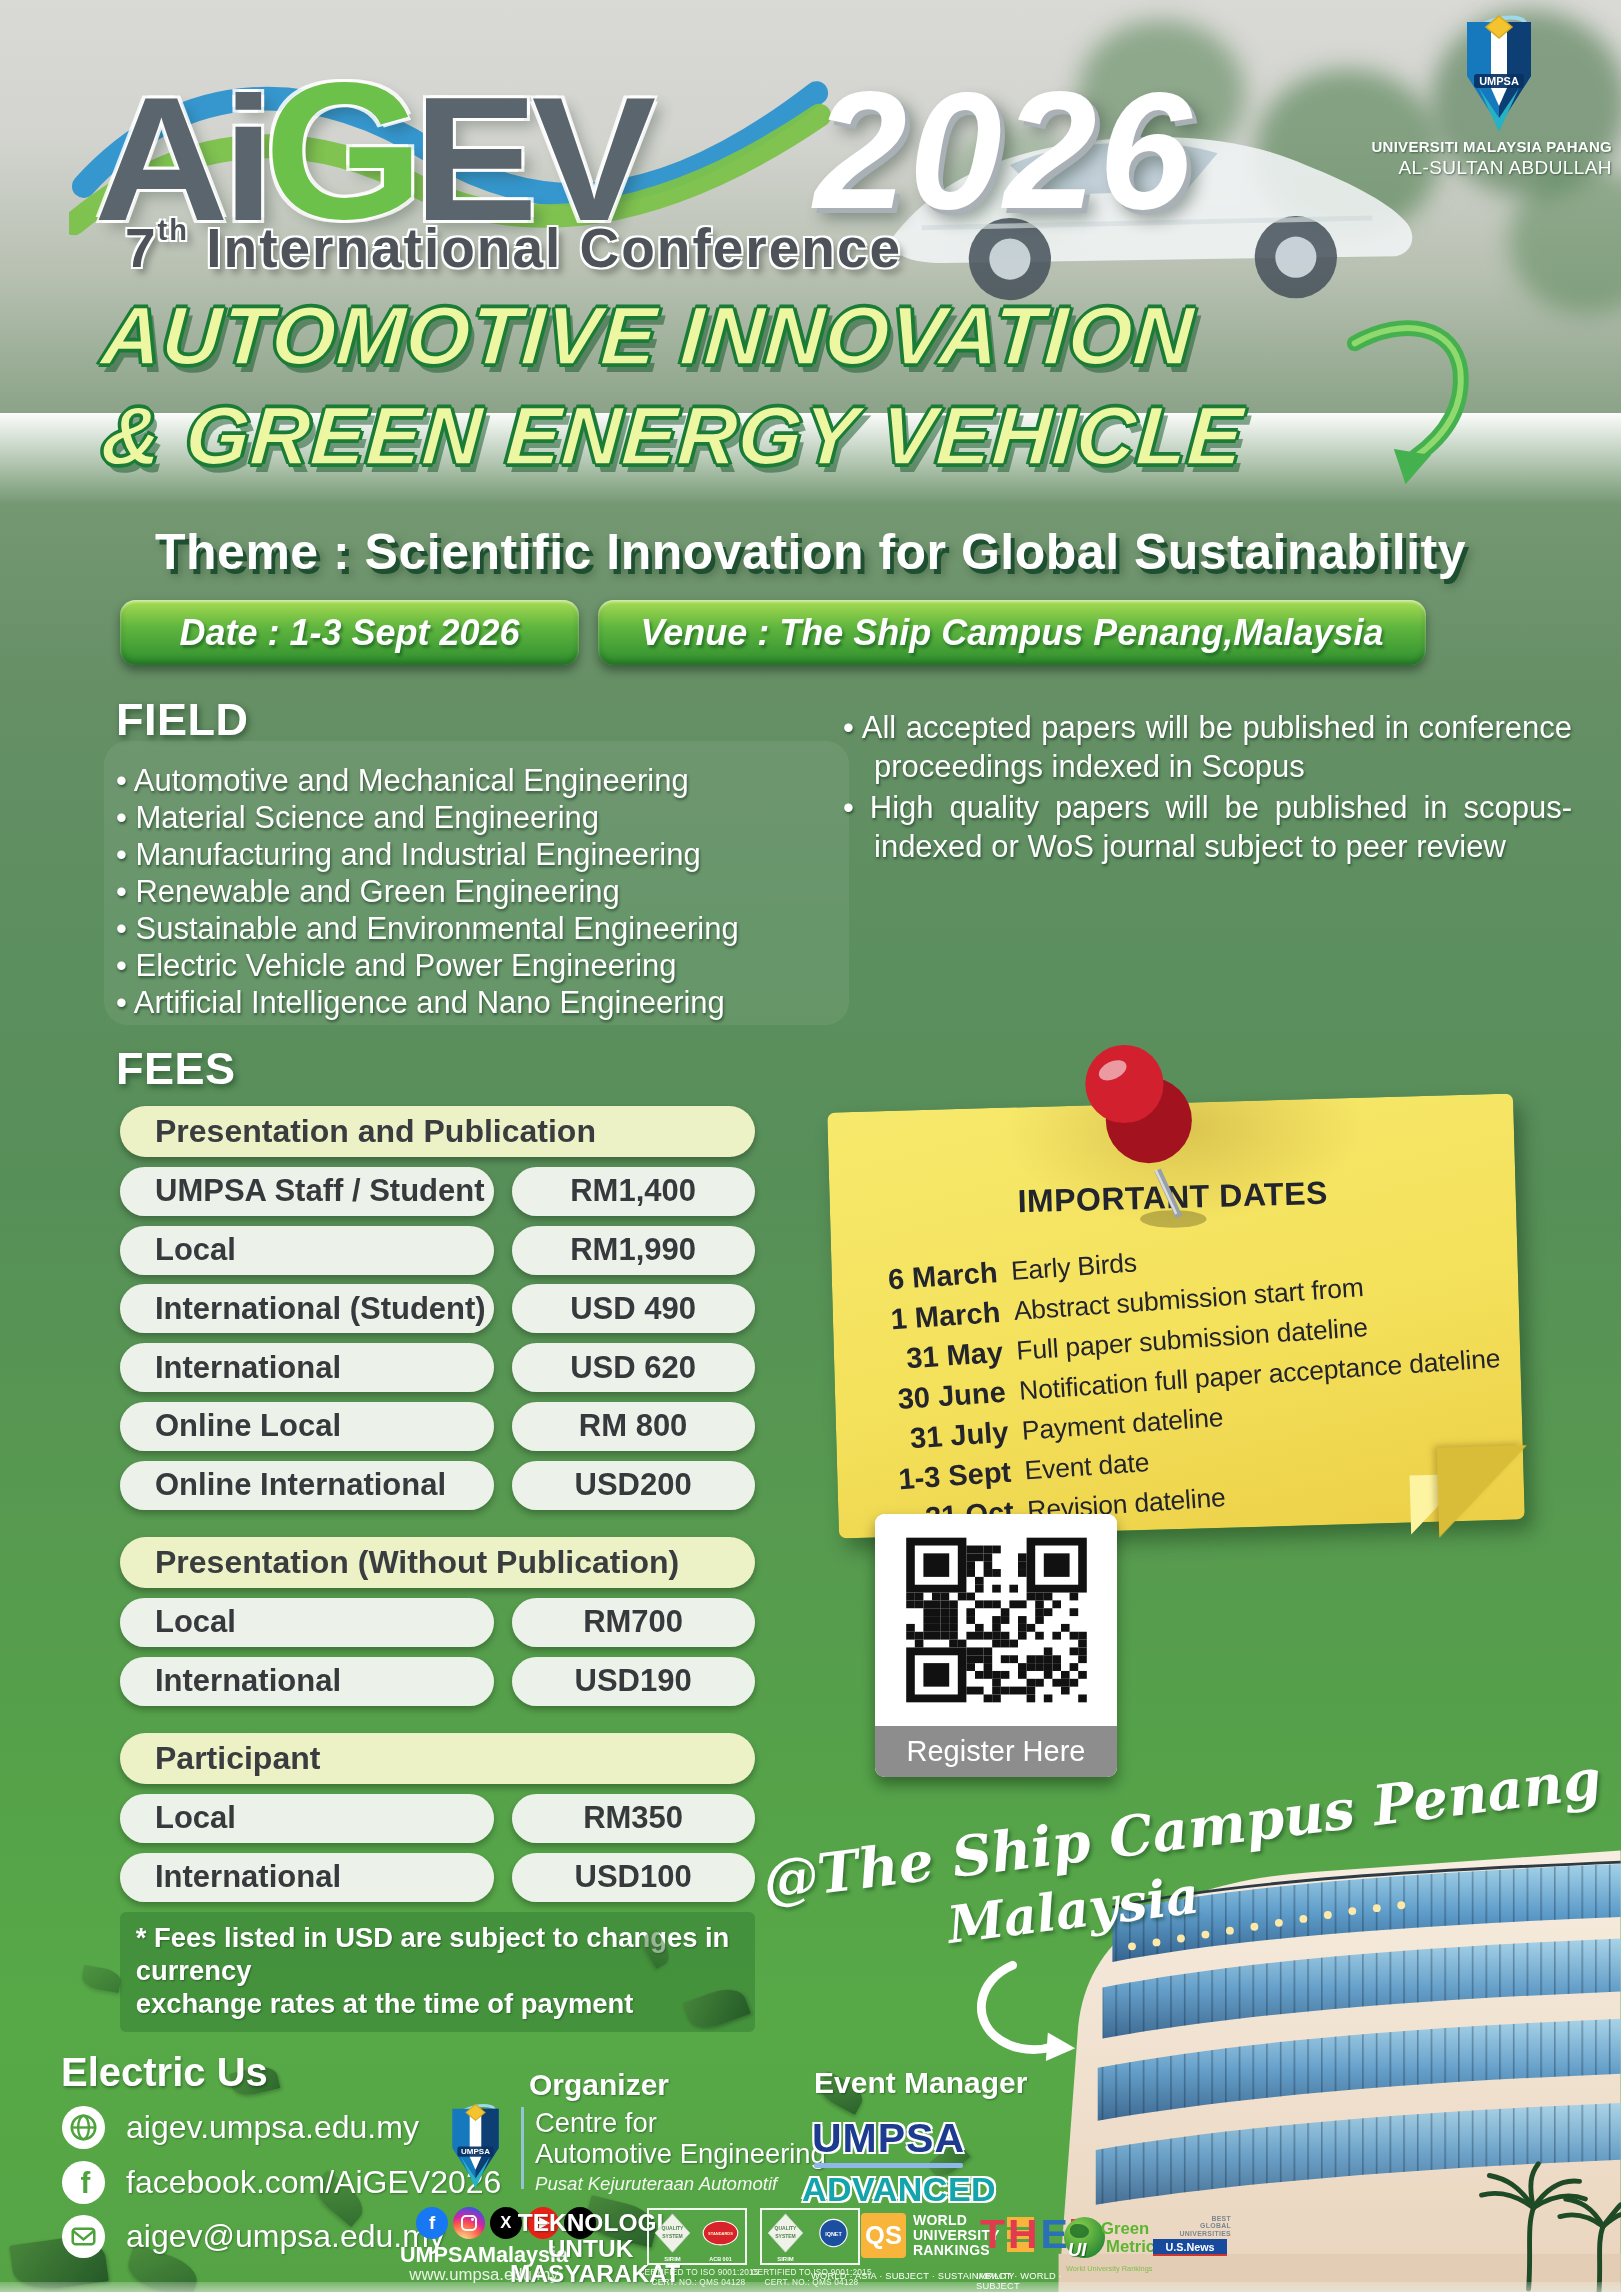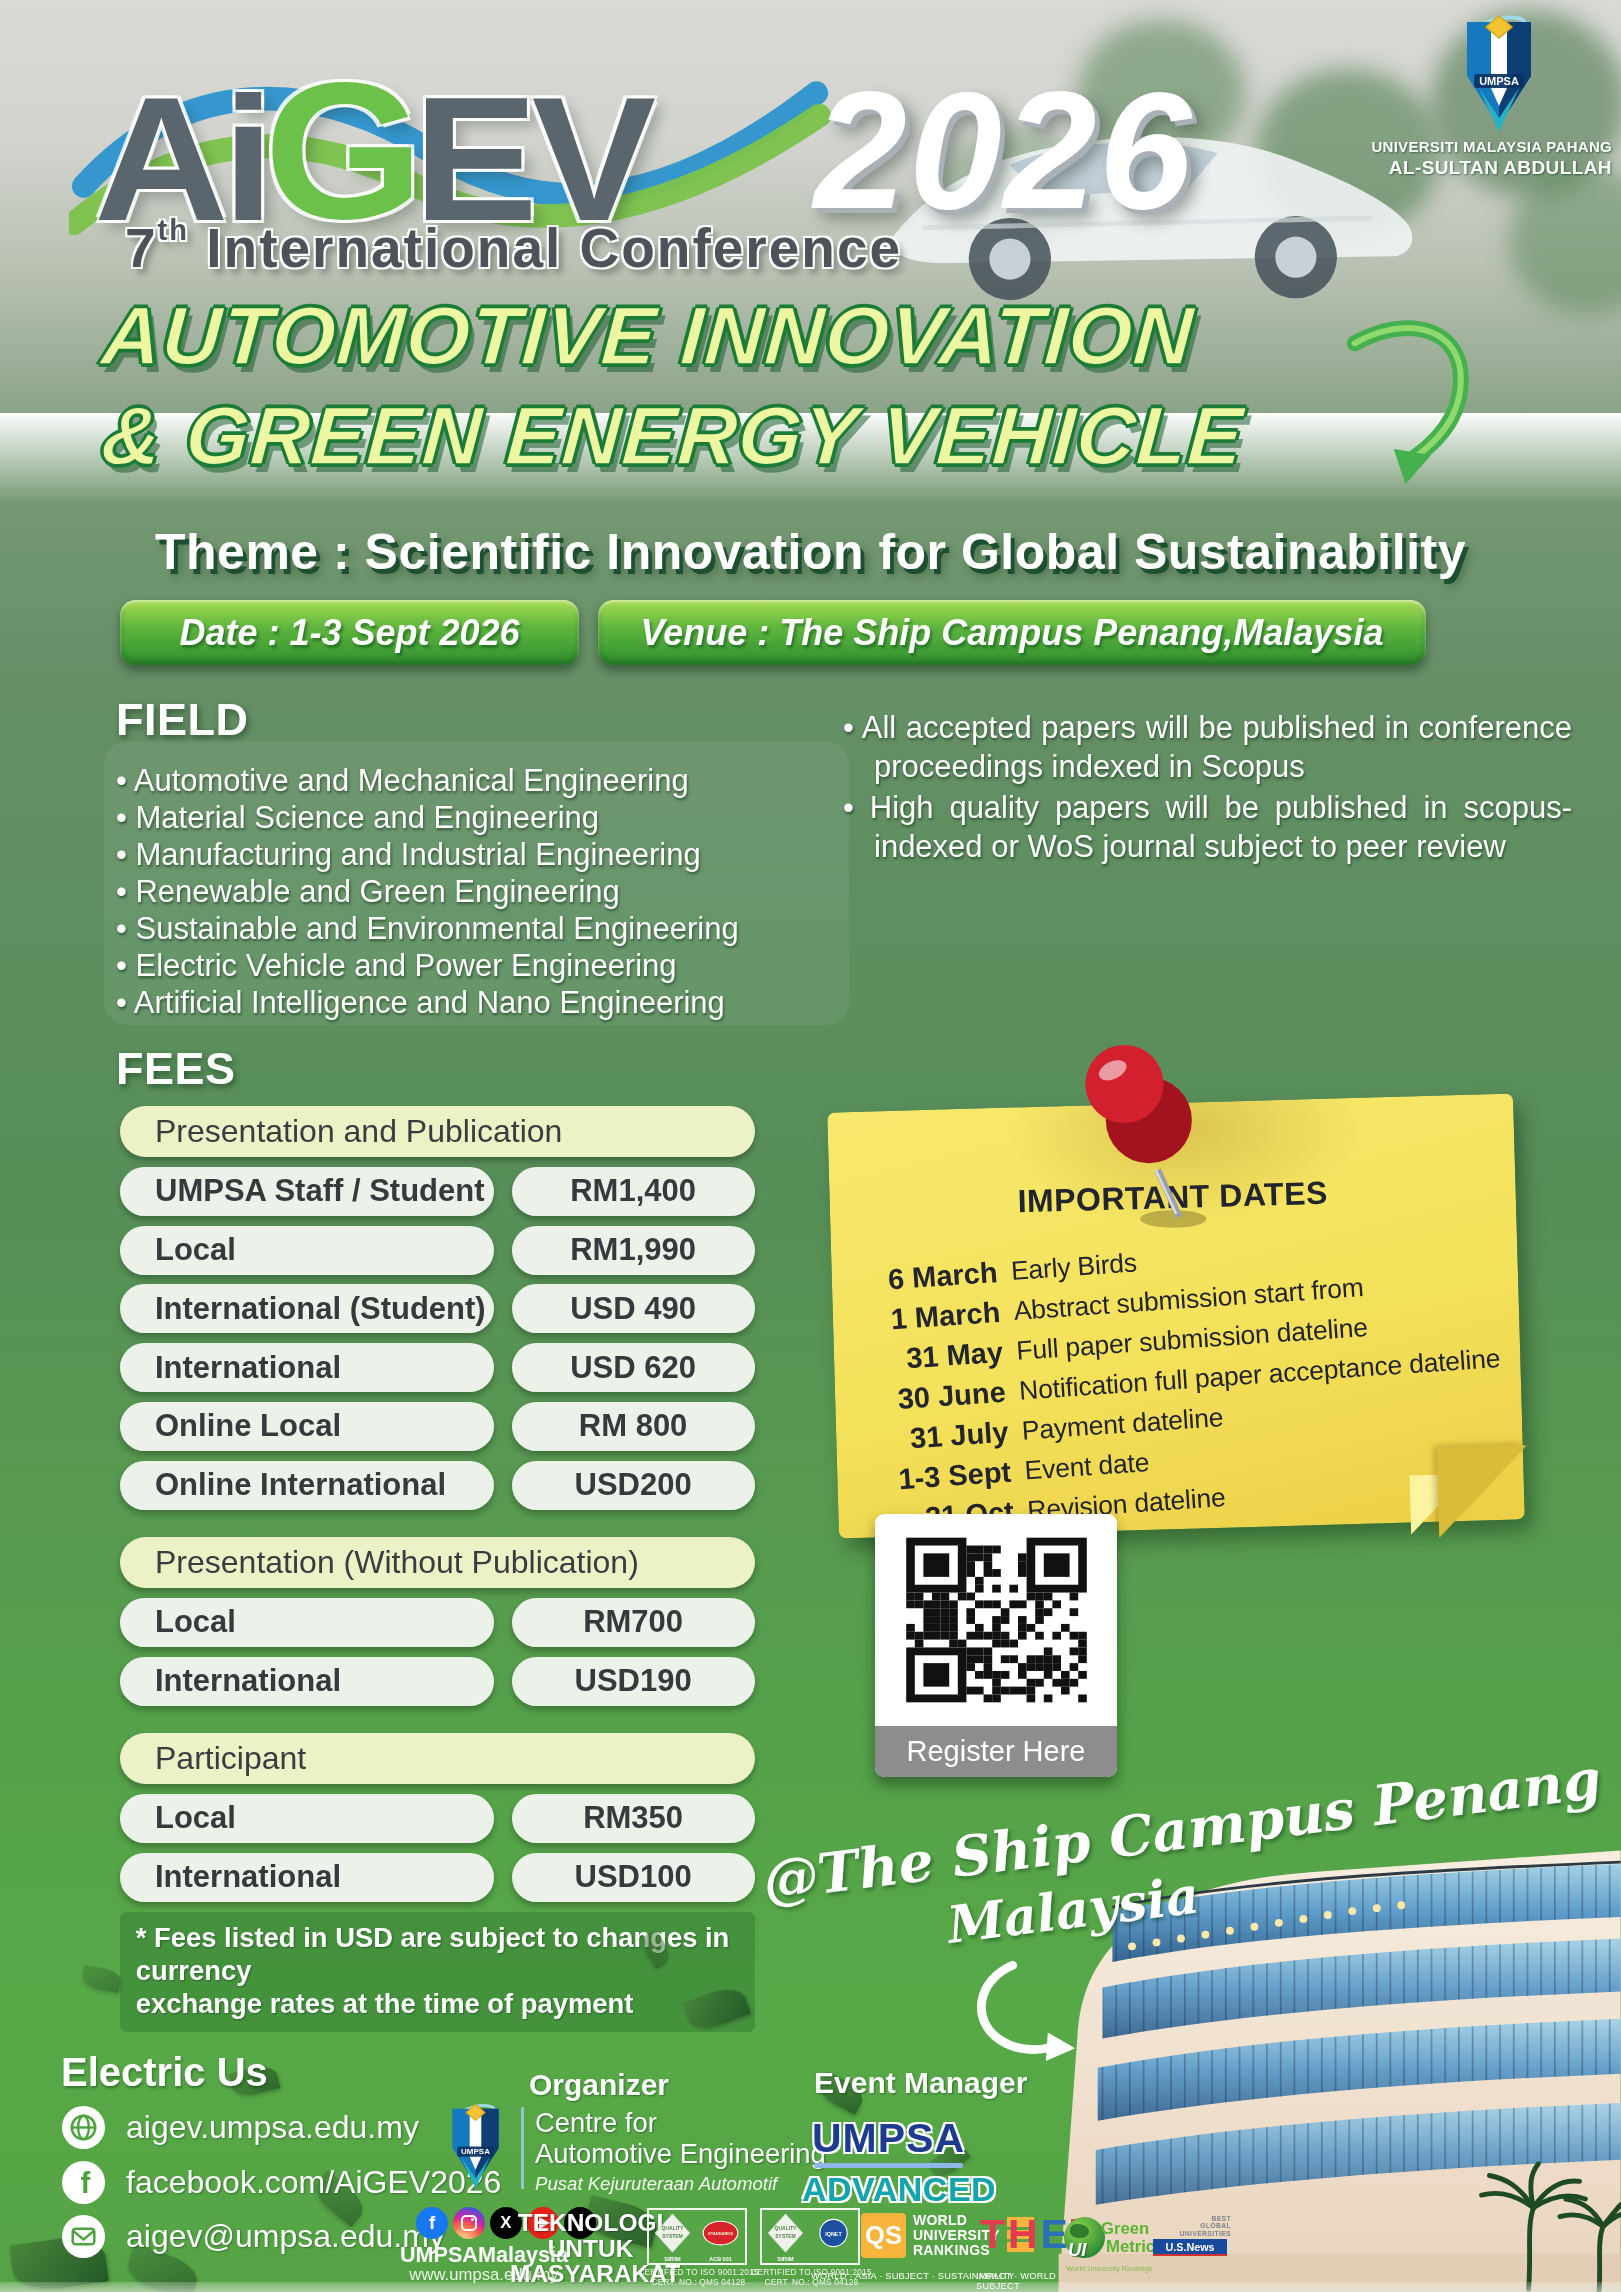--- a/index.html
+++ b/index.html
@@ -19,39 +19,39 @@
   .year{font-size:167px;font-style:italic;font-weight:700;color:#fff;letter-spacing:2px;
     text-shadow:4.9px 4.9px 0 #a9b1b7,9.8px 9.8px 15.7px rgba(35,55,45,.45)}
   .conf-line{font-size:55px;font-weight:700;color:#4d5358;letter-spacing:2px;
     text-shadow:-2px -2px 0 #fff,2px -2px 0 #fff,-2px 2px 0 #fff,2px 2px 0 #fff,4.9px 5.9px 7.8px rgba(0,0,0,.35)}
   .conf-line sup{font-size:29px;vertical-align:27.4px}
   .big-title{font-style:italic;font-weight:700;font-size:82px;line-height:100px;letter-spacing:1px;color:#edf6a0;transform:skewX(-4deg);white-space:nowrap;
     -webkit-text-stroke:1.5px #1a7c37;
     text-shadow:2.9px 0 0 #1a7c37,-2.9px 0 0 #1a7c37,0 2.9px 0 #1a7c37,0 -2.9px 0 #1a7c37,5.9px 7.8px 0 rgba(15,84,38,.5)}
   .uni-name{position:absolute;left:1304px;top:137px;width:308px;text-align:right;color:#fff;line-height:20.6px;text-shadow:1px 1px 2px rgba(0,40,20,.5)}
   .uni-name .l1{font-size:15px;font-weight:700;letter-spacing:0.3px}
-  .uni-name .l2{font-size:19px;font-weight:700;letter-spacing:0.4px}
+  .uni-name .l2{font-size:19px;font-weight:400;letter-spacing:0.4px}
 
   .theme{position:absolute;left:0;top:523px;width:1621px;text-align:center;color:#fff;font-size:50px;font-weight:700;letter-spacing:0.5px;
     text-shadow:3.9px 4.9px 0 #1d4f30,5.9px 6.9px 9.8px rgba(0,30,10,.35)}
   .pill{position:absolute;height:65px;border-radius:15.7px;display:flex;align-items:center;justify-content:center;
     background:linear-gradient(180deg,#a8dc52 0%,#5fb53e 42%,#2f8f2f 100%);
     box-shadow:0 5.9px 9.8px rgba(0,20,5,.4),inset 0 2px 2.9px rgba(255,255,255,.55),inset 0 -3.9px 5.9px rgba(0,40,10,.3);
     color:#fff;font-style:italic;font-weight:700;font-size:36px;text-shadow:2px 2.9px 2.9px rgba(0,60,20,.45)}
 
   .sec-heading{color:#fff;font-size:45px;font-weight:700;letter-spacing:0.5px;text-shadow:2px 2.9px 5.9px rgba(0,35,10,.5)}
   .bullet-item{color:#fff;font-size:31px;line-height:37px;text-shadow:1px 2px 2.9px rgba(0,30,10,.55);padding-left:29px;text-indent:-29px}
   .bullet-item::before{content:"• "}
   .pub-item{color:#fff;font-size:31px;line-height:39px;text-align:justify;text-shadow:1px 2px 2.9px rgba(0,30,10,.55);padding-left:31px;text-indent:-31px;margin-bottom:2px}
   .pub-item::before{content:"• "}
 
   
   .fees-block{position:absolute;left:120px;top:1106px;width:635px}
   .sec-header{height:51px;background:#edf1c6;border-radius:25.5px;display:flex;align-items:center;padding-left:35px;
-    font-size:32px;font-weight:400;color:#3a3d40;box-shadow:0 3.9px 6.9px rgba(0,10,0,.3);margin-bottom:9.8px}
+    font-size:32px;font-weight:700;color:#3a3d40;box-shadow:0 3.9px 6.9px rgba(0,10,0,.3);margin-bottom:9.8px}
   .fee-row{display:flex;gap:17.6px;margin-bottom:9.8px}
   .fee-pill{height:49px;background:rgba(241,245,238,.97);border-radius:24.5px;display:flex;align-items:center;
     font-size:31px;font-weight:700;color:#37393c;box-shadow:0 3.9px 6.9px rgba(0,10,0,.28)}
   .fee-label{width:374px;padding-left:35px}
   .fee-value{width:243px;justify-content:center}
   .gap1{height:17.6px}.gap2{height:17.6px}
   .footnote{margin-top:7.8px;background:rgba(40,110,45,.38);border-radius:5.9px;padding:9.8px 15.7px 11.8px 15.7px;color:#fff;font-size:27.4px;font-weight:700;line-height:33px;text-shadow:1px 1px 2px rgba(0,30,10,.4)}
 
   
   .note{position:absolute;left:833px;top:1103px;width:686px;height:426px;transform:rotate(-1.6deg);

